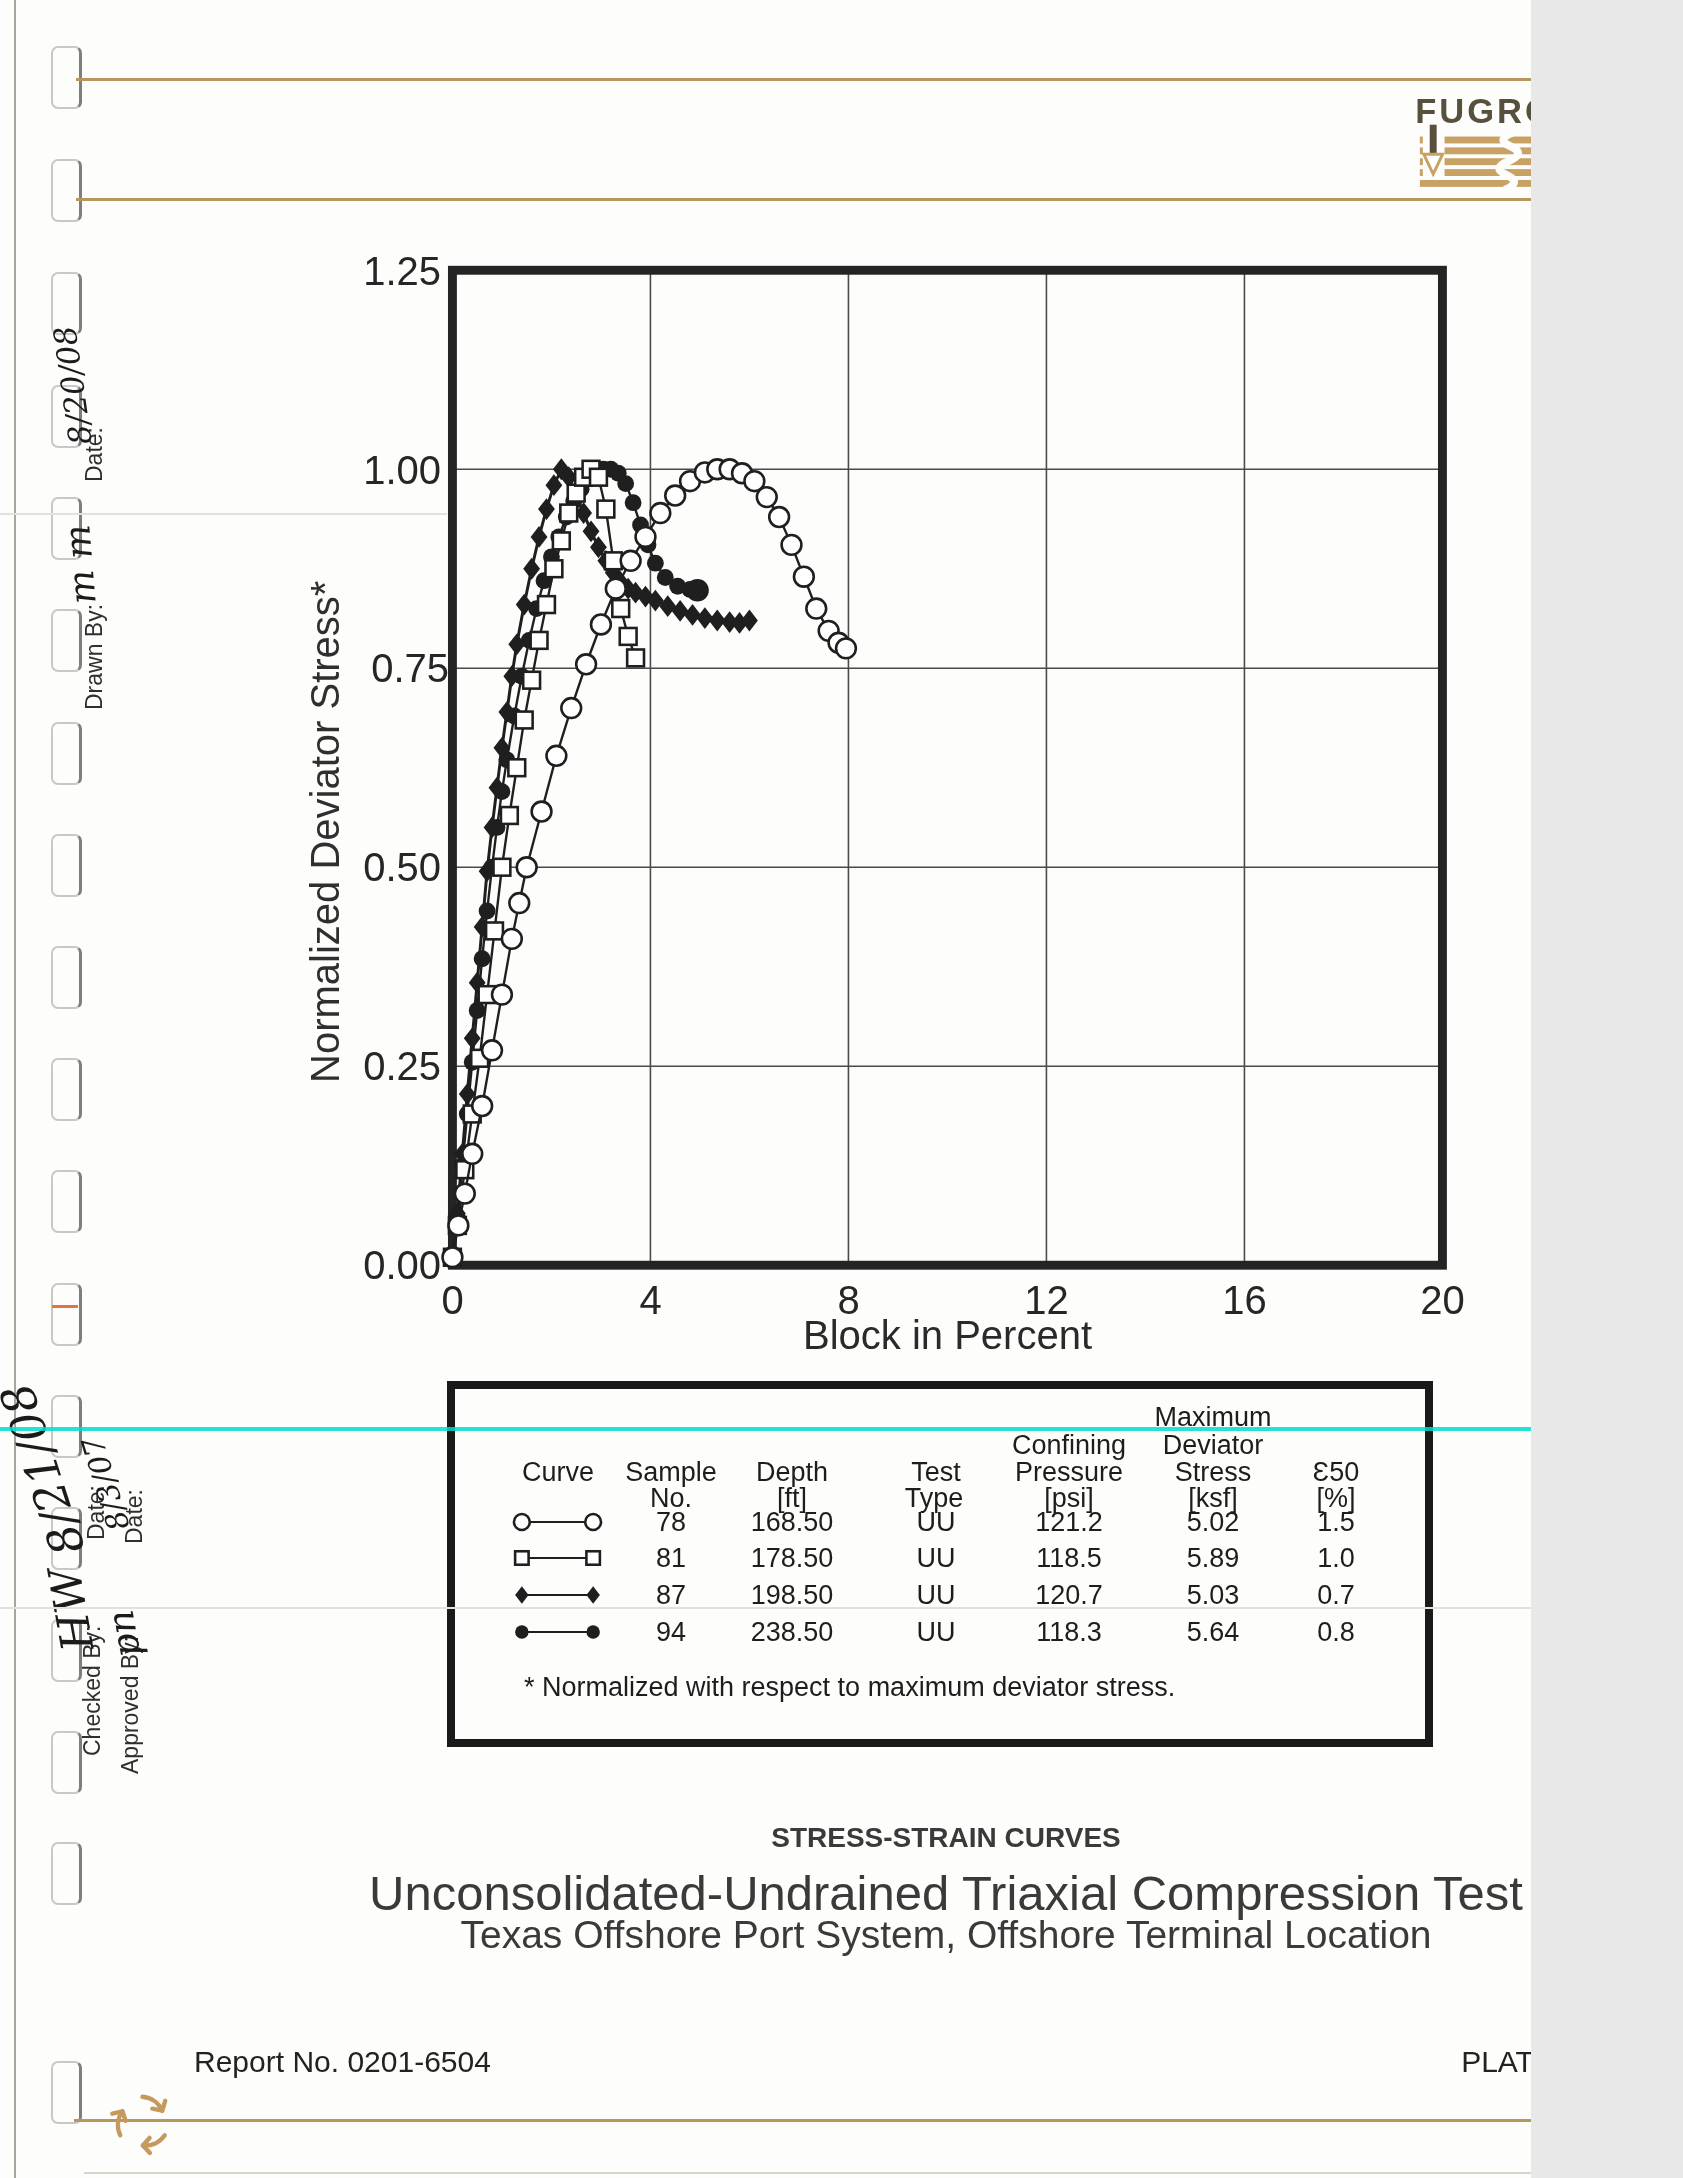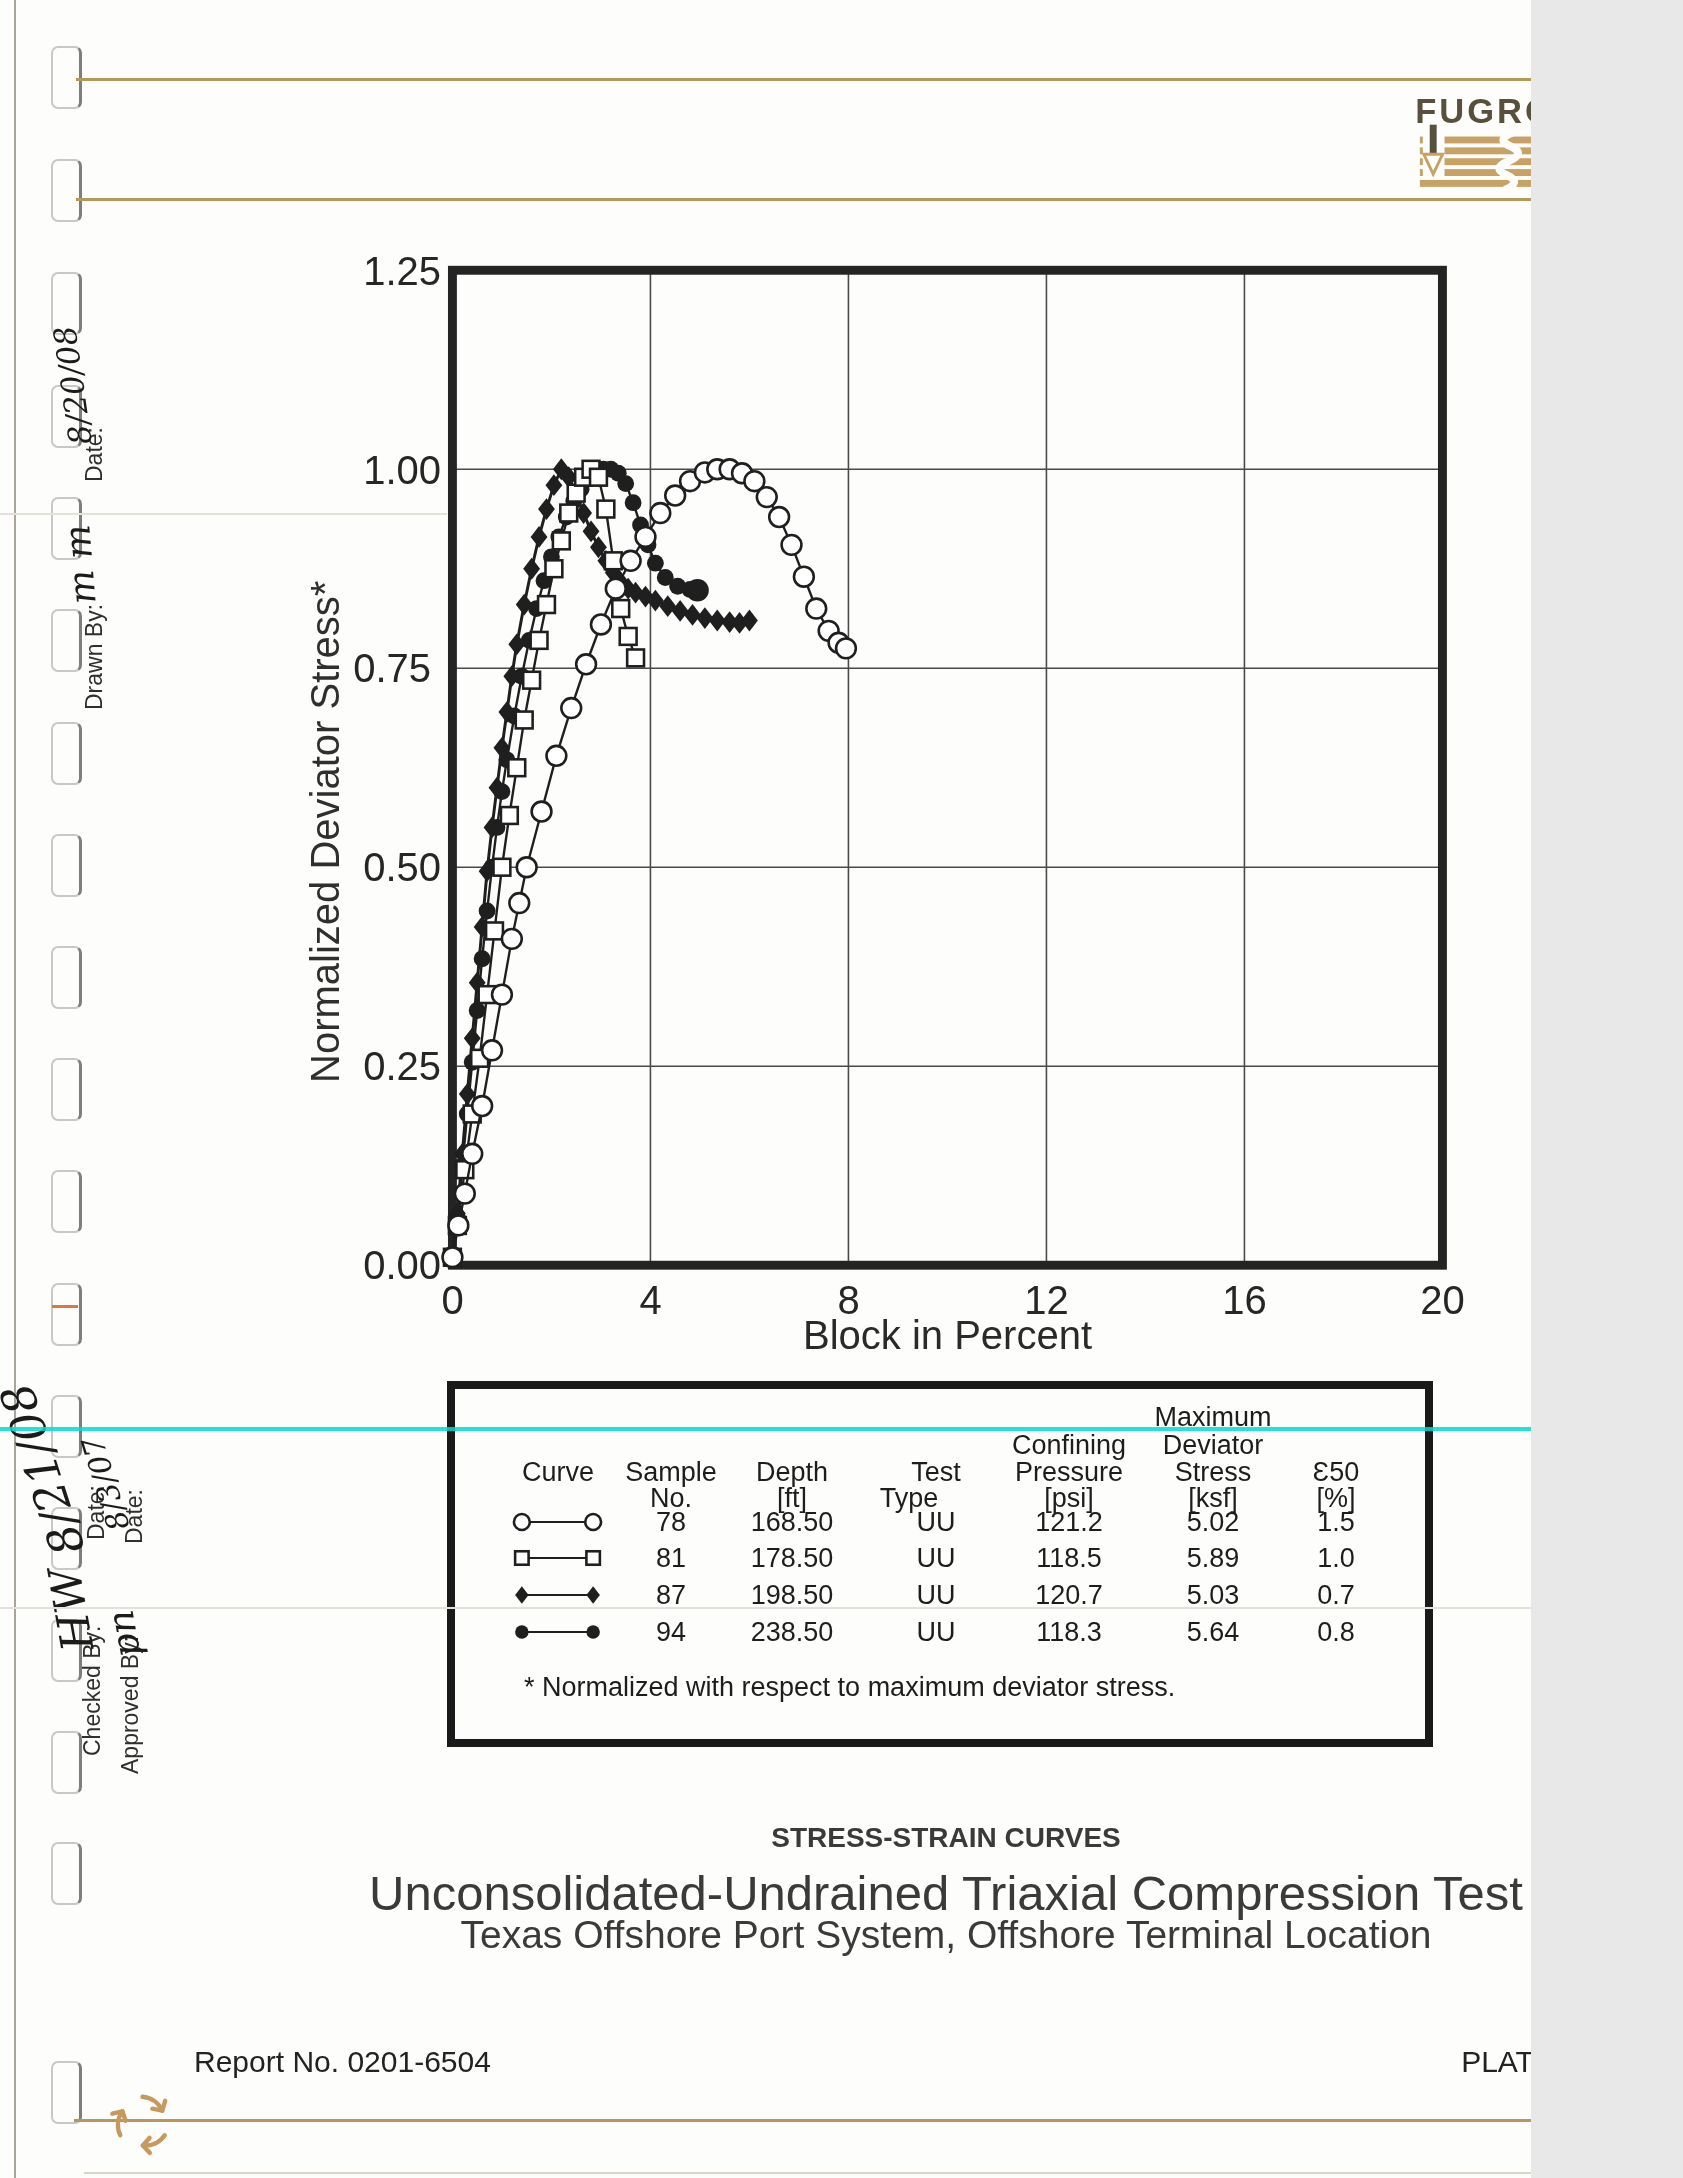--- a/index.html
+++ b/index.html
@@ -245,40 +245,40 @@
         <circle cx="854.5" cy="654.9" r="10" fill="#fff" stroke="#1f1f1f" stroke-width="2.6"></circle>
       </g>
     </svg>
 
   <div id="ylabel" class="vtext" style="left:303px;top:1083px;">Normalized Deviator Stress*</div>
   <div id="xlabel">Block in Percent</div>
   <div id="tick-layer">
       <div class="tick ytick" style="left: 322px; top: 1242px;">0.00</div>
       <div class="tick ytick" style="left: 322px; top: 1043px;">0.25</div>
       <div class="tick ytick" style="left: 322px; top: 844px;">0.50</div>
-      <div class="tick ytick" style="left: 312px; top: 645px;">0.75</div>
+      <div class="tick ytick" style="left: 330px; top: 645px;">0.75</div>
       <div class="tick ytick" style="left: 322px; top: 447px;">1.00</div>
       <div class="tick ytick" style="left: 322px; top: 248px;">1.25</div>
       <div class="tick xtick" style="left: 393px; top: 1277px;">0</div>
       <div class="tick xtick" style="left: 591px; top: 1277px;">4</div>
       <div class="tick xtick" style="left: 789px; top: 1277px;">8</div>
       <div class="tick xtick" style="left: 987px; top: 1277px;">12</div>
       <div class="tick xtick" style="left: 1185px; top: 1277px;">16</div>
       <div class="tick xtick" style="left: 1383px; top: 1277px;">20</div>
     </div>
 
   <div id="legend-box">
     <div id="legend-content">
         <div class="lcell" style="left: 103px; top: 68px;">Curve</div>
         <div class="lcell" style="left: 216px; top: 68px;">Sample</div>
         <div class="lcell" style="left: 216px; top: 94px;">No.</div>
         <div class="lcell" style="left: 337px; top: 68px;">Depth</div>
         <div class="lcell" style="left: 337px; top: 94px;">[ft]</div>
         <div class="lcell" style="left: 481px; top: 68px;">Test</div>
-        <div class="lcell" style="left: 454px; top: 94px;">Type</div>
+        <div class="lcell" style="left: 479px; top: 94px;">Type</div>
         <div class="lcell" style="left: 614px; top: 41px;">Confining</div>
         <div class="lcell" style="left: 614px; top: 68px;">Pressure</div>
         <div class="lcell" style="left: 614px; top: 94px;">[psi]</div>
         <div class="lcell" style="left: 758px; top: 13px;">Maximum</div>
         <div class="lcell" style="left: 758px; top: 41px;">Deviator</div>
         <div class="lcell" style="left: 758px; top: 68px;">Stress</div>
         <div class="lcell" style="left: 758px; top: 94px;">[ksf]</div>
         <div class="lcell" style="left: 881px; top: 68px;">Ɛ50</div>
         <div class="lcell" style="left: 881px; top: 94px;">[%]</div>
         <div>

